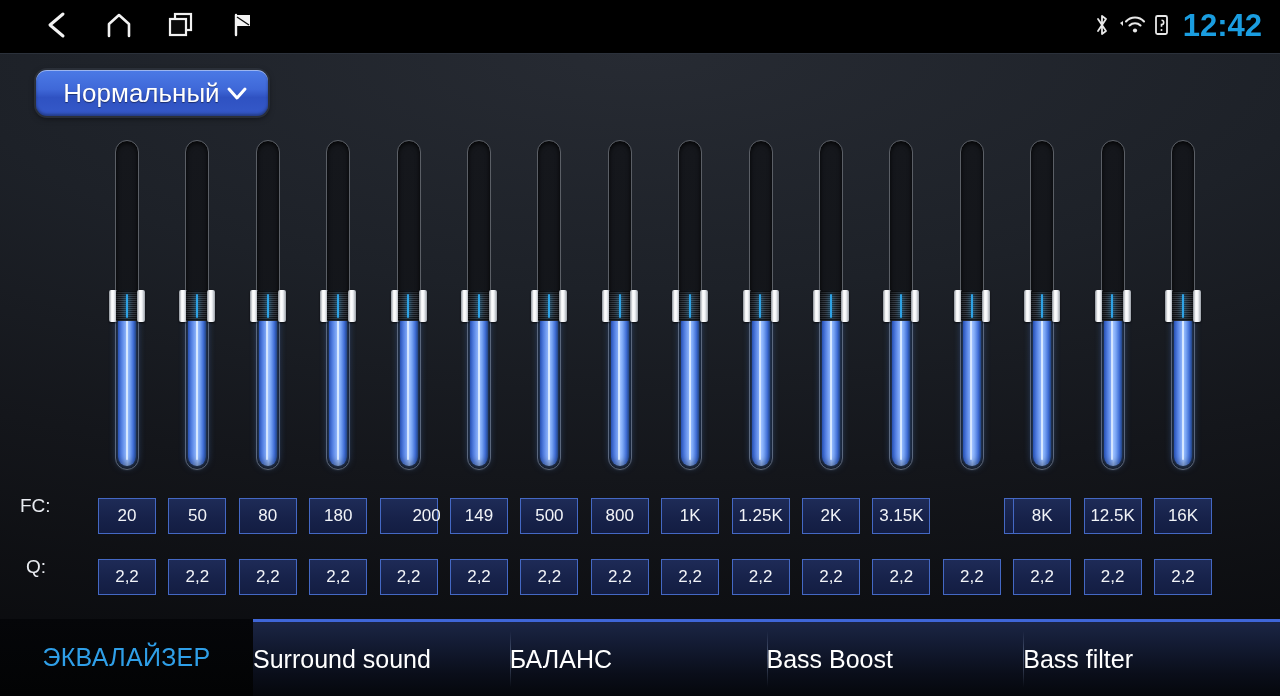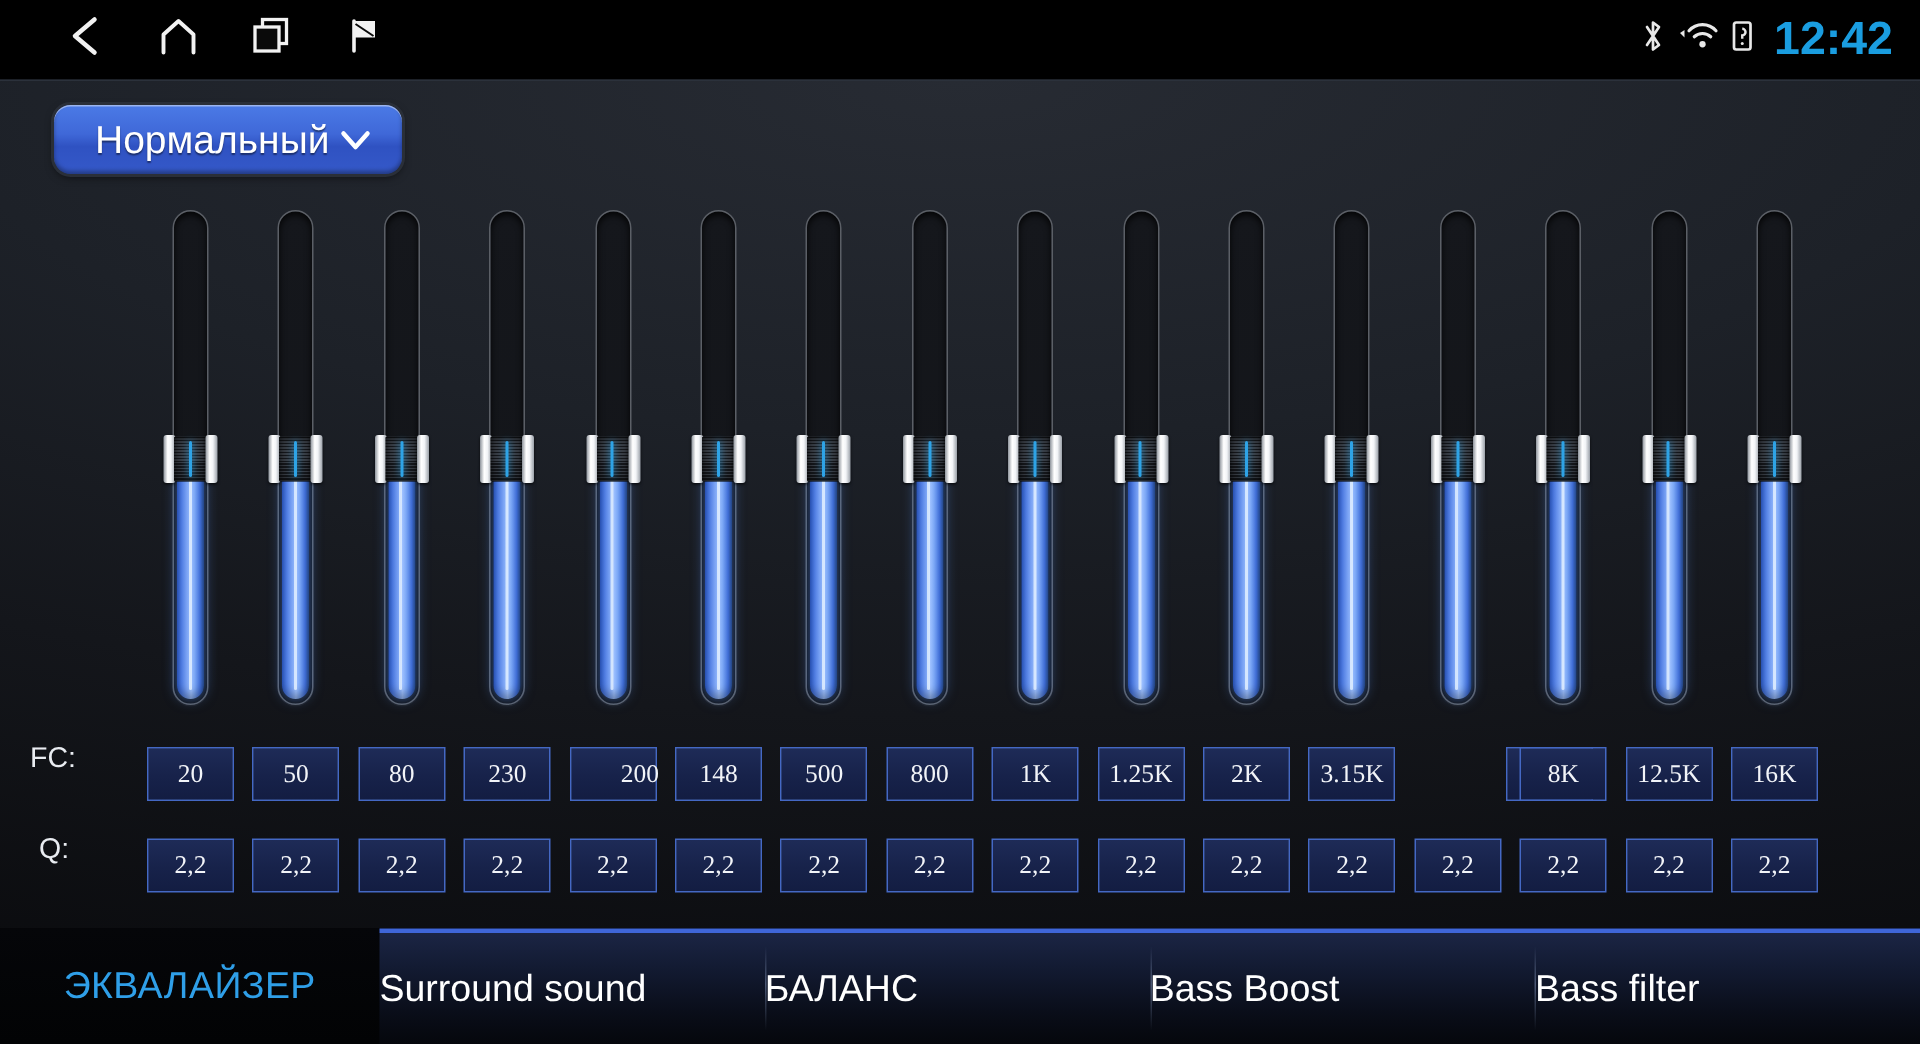--- a/index.html
+++ b/index.html
@@ -119,21 +119,20 @@
   #fc-label{ left:20px; top:443px; }
   #q-label{ left:26px; top:504px; }
 
   .valbox{
     position:absolute; width:58px; height:36px;
     border:1px solid #4468c4;
     background:linear-gradient(180deg,#1e2b57 0%,#17224a 55%,#131d42 100%);
     color:#f2f4f8; font-size:17px;
     display:flex; align-items:center; justify-content:center;
     cursor:pointer;
-    font-family:Liberation Serif, serif;
   }
   .fcbox{ top:445px; }
   .qbox{  top:506px; }
 
   
   #tabbar{
     position:absolute; left:0; top:619px; width:1280px; height:77px;
     background:#040508;
   }
   #tab-active{
@@ -385,23 +384,23 @@
       </div>
     </div>
 
   <span class="rowlabel" id="fc-label">FC:</span>
   <span class="rowlabel" id="q-label">Q:</span>
 
   <div id="fc-row">
       <div class="valbox fcbox" style="left: 98px;">20</div>
       <div class="valbox fcbox" style="left: 168.4px;">50</div>
       <div class="valbox fcbox" style="left: 238.8px;">80</div>
-      <div class="valbox fcbox" style="left: 309.2px;">230</div>
+      <div class="valbox fcbox" style="left: 309.2px;">180</div>
       <div class="valbox fcbox" style="left: 379.6px; padding-left: 36px;">200</div>
-      <div class="valbox fcbox" style="left: 450px;">148</div>
+      <div class="valbox fcbox" style="left: 450px;">149</div>
       <div class="valbox fcbox" style="left: 520.4px;">500</div>
       <div class="valbox fcbox" style="left: 590.8px;">800</div>
       <div class="valbox fcbox" style="left: 661.2px;">1K</div>
       <div class="valbox fcbox" style="left: 731.6px;">1.25K</div>
       <div class="valbox fcbox" style="left: 802px;">2K</div>
       <div class="valbox fcbox" style="left: 872.4px;">3.15K</div>
       <div class="valbox fcbox" style="left: 972px; margin-left: 32px;">5K</div>
       <div class="valbox fcbox" style="left: 1013.2px;">8K</div>
       <div class="valbox fcbox" style="left: 1083.6px;">12.5K</div>
       <div class="valbox fcbox" style="left: 1154px;">16K</div>

